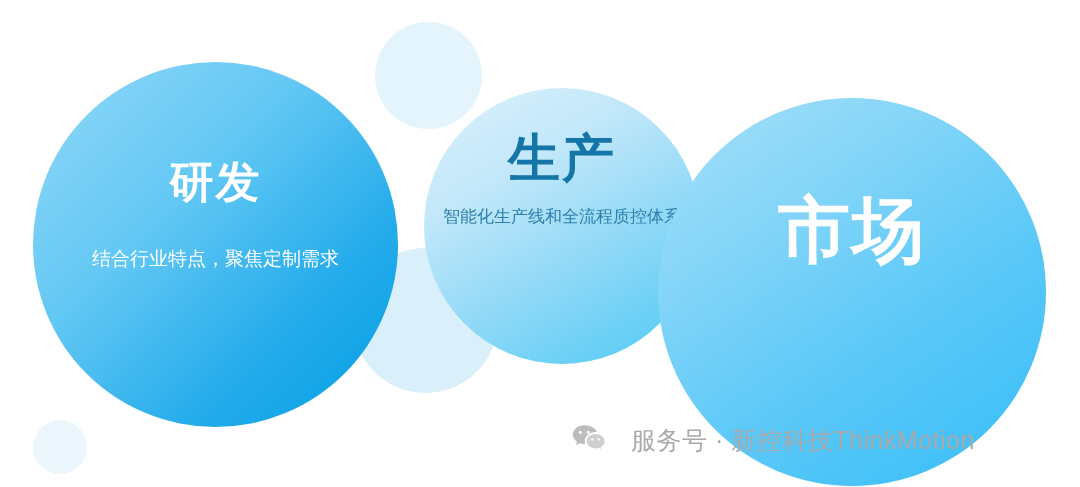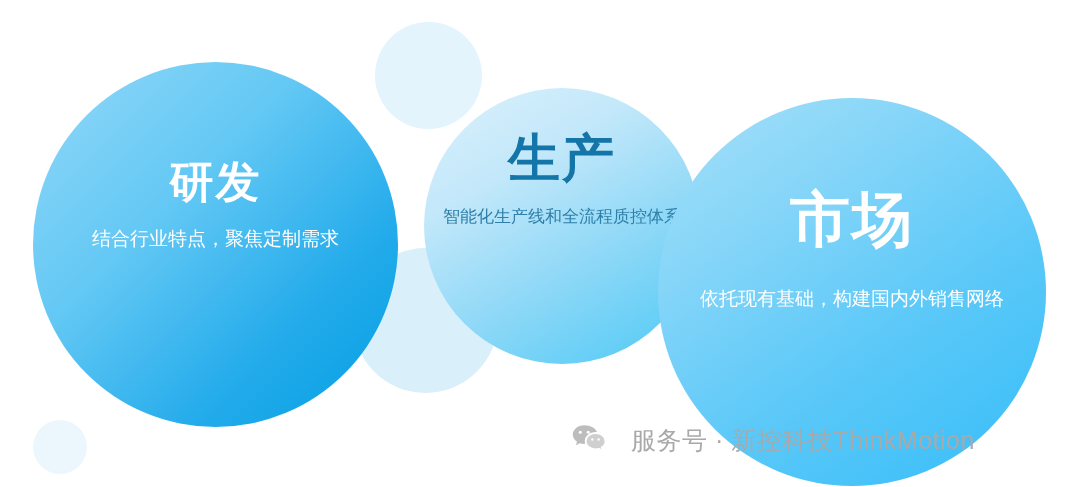--- a/index.html
+++ b/index.html
@@ -78,21 +78,21 @@
     padding-top: 98px;
   }
   #bubble-rd .title {
     font-size: 44px;
     color: #ffffff;
   }
   #bubble-rd .desc {
     font-size: 19px;
     color: #ffffff;
     width: 300px;
-    margin-top: 20px;
+    margin-top: 40px;
   }
 
   
   #bubble-prod {
     left: 424px;
     top: 88px;
     width: 276px;
     height: 276px;
     background: linear-gradient(150deg, #dcf1fc 0%, #c3e8fa 30%, #8ed8f7 62%, #4cc9f5 100%);
     padding-top: 44px;
@@ -112,23 +112,22 @@
   
   #bubble-mkt {
     left: 658px;
     top: 98px;
     width: 388px;
     height: 388px;
     background: linear-gradient(145deg, #a8e0f9 0%, #84d5f8 30%, #5ac8f8 62%, #35bdf8 100%);
     padding-top: 96px;
   }
   #bubble-mkt .title {
-    font-size: 60px;
+    font-size: 72px;
     color: #ffffff;
-    font-family: Liberation Mono, monospace;
   }
   #bubble-mkt .desc {
     font-size: 19px;
     color: #ffffff;
     width: 318px;
     margin-top: 30px;
   }
 
   
   #watermark {
@@ -166,21 +165,20 @@
     <div class="desc">结合行业特点，聚焦定制需求</div>
   </div>
 
   <div class="bubble" id="bubble-prod">
     <div class="title">生产</div>
     <div class="desc">智能化生产线和全流程质控体系</div>
   </div>
 
   <div class="bubble" id="bubble-mkt">
     <div class="title">市场</div>
-    <div class="desc">依托现有基础，构建国内外销售网络</div>
   </div>
 
   <div id="watermark">
     <span>
       <svg id="wechat-icon" viewBox="0 0 34 30" xmlns="http://www.w3.org/2000/svg">
 
         <path d="M12.2 1.2C5.9 1.2 0.8 5.4 0.8 10.6c0 2.9 1.6 5.5 4.2 7.2l-1.1 3.4 3.9-1.9c1.4 0.4 2.9 0.6 4.4 0.6 0.3 0 0.7 0 1-0.03-0.3-0.8-0.4-1.7-0.4-2.6 0-5.1 4.9-9.2 11-9.2 0.4 0 0.8 0.02 1.2 0.06C23.9 4.3 18.6 1.2 12.2 1.2z" fill="#bdbdbd"></path>
         <circle cx="8.3" cy="8.2" r="1.5" fill="#ffffff"></circle>
         <circle cx="16.2" cy="8.2" r="1.5" fill="#ffffff"></circle>
 

